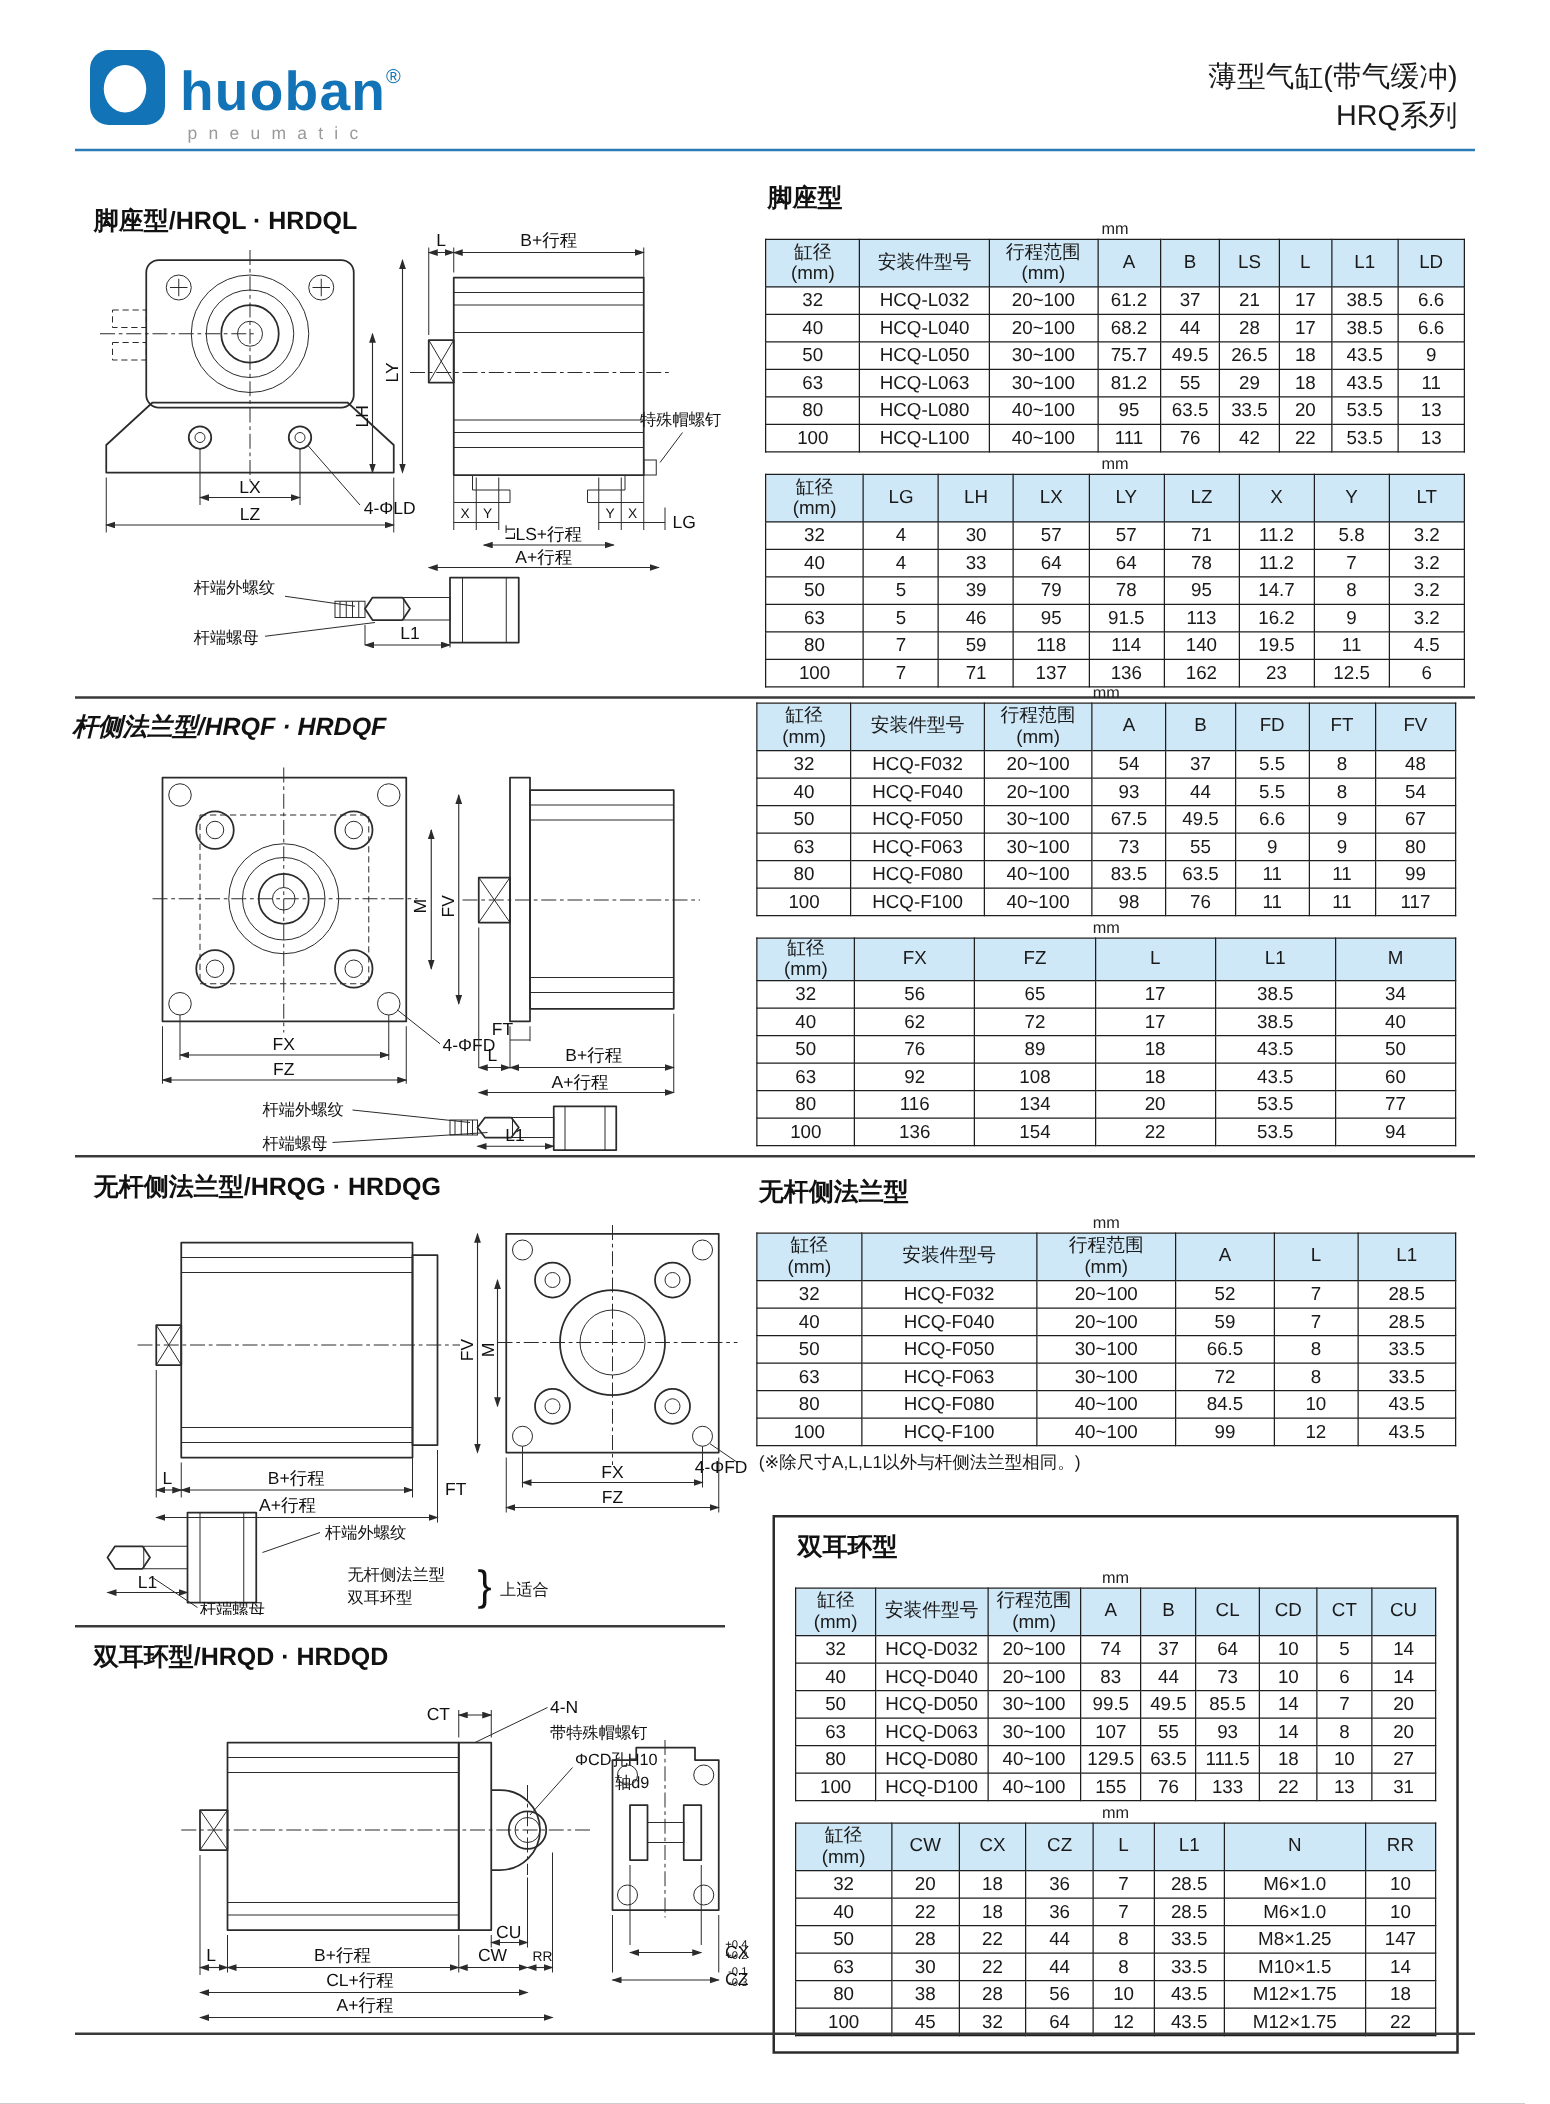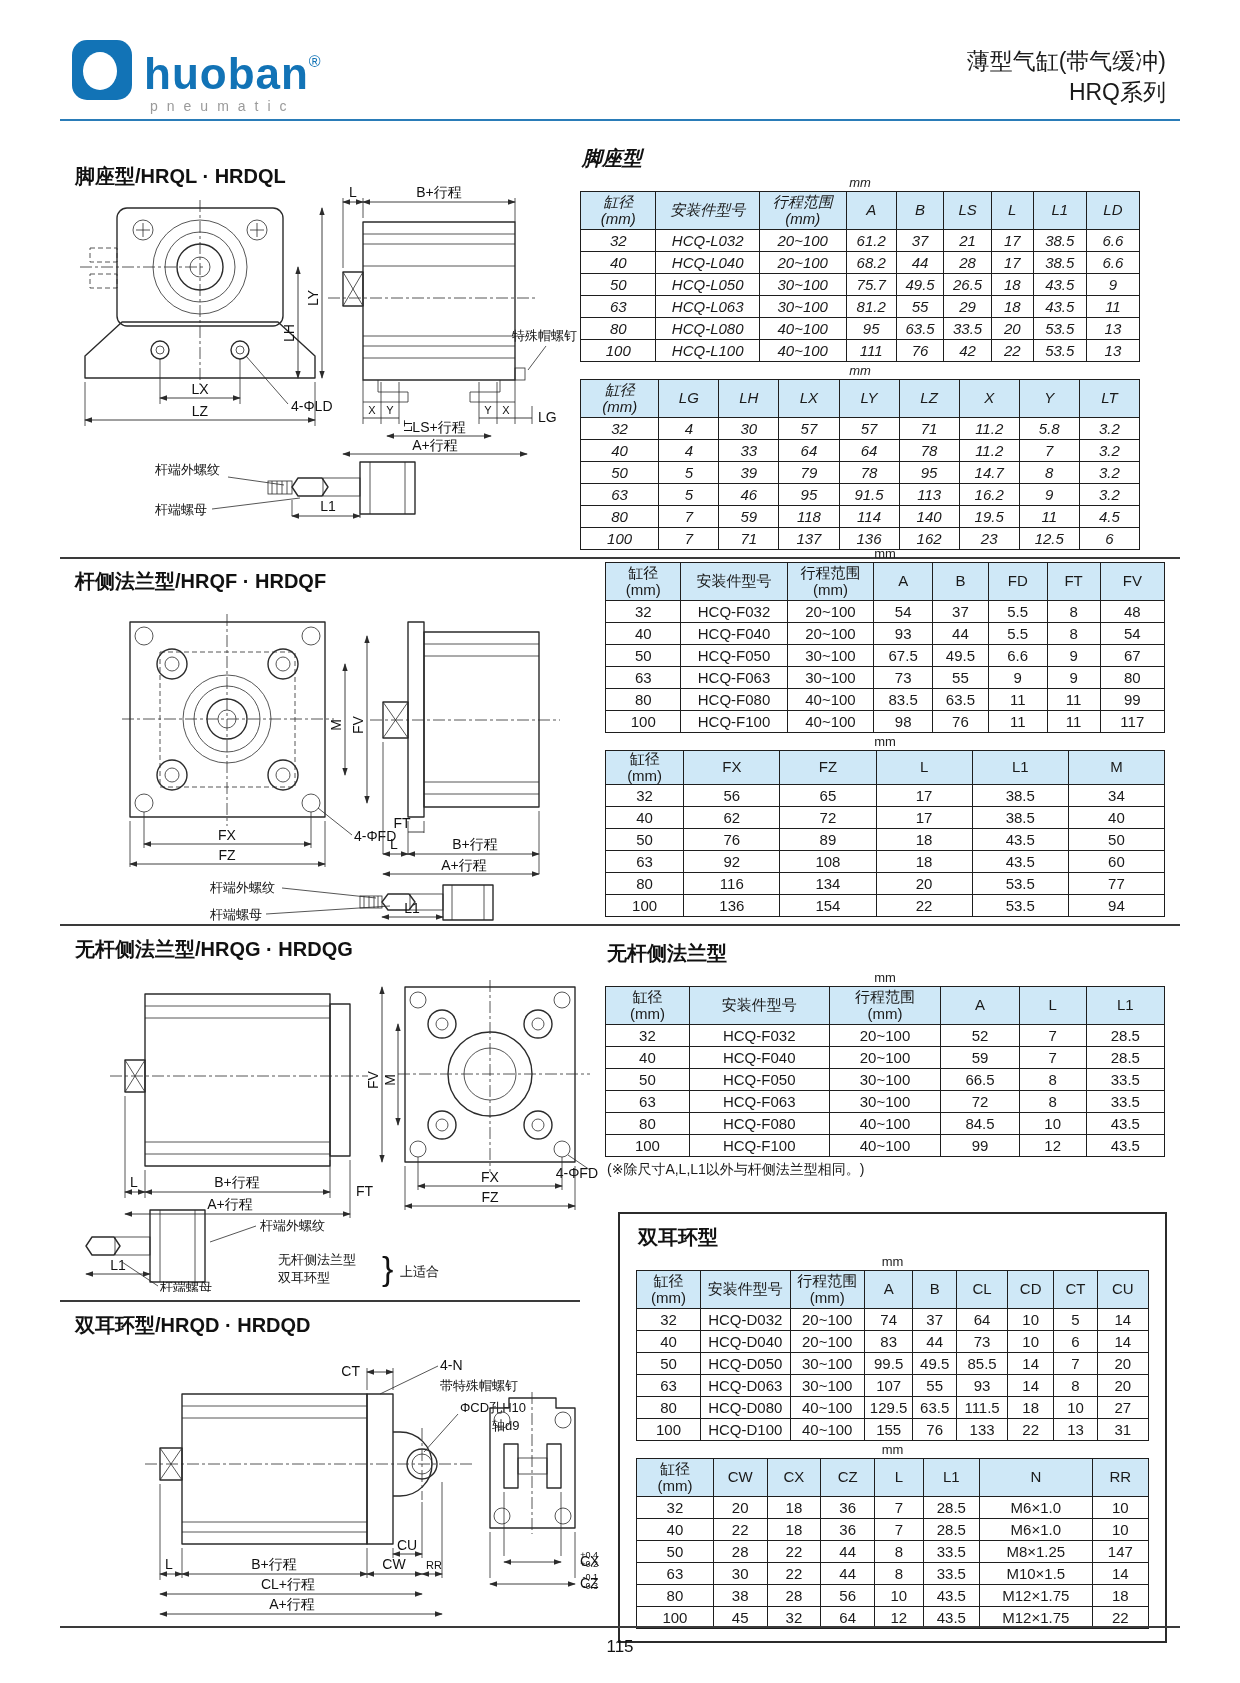--- a/index.html
+++ b/index.html
@@ -137,21 +137,21 @@
       <path class="tn" d="M212,311v13 M217,311v13 M222,311v13 M227,311v13"></path>
     <text x="95" y="304">杆端外螺纹</text>
     <path class="tn" d="M168,307 L224,315"></path>
     <text x="95" y="344">杆端螺母</text>
     <path class="tn" d="M152,339 L240,328"></path>
     <path class="tn" d="M232,330v16 M300,344v4"></path>
     <path class="dm" d="M232,346h68" marker-start="url(#ar1)" marker-end="url(#ar1)"></path>
     <text class="lab" x="268" y="341" text-anchor="middle">L1</text>
   </svg>
 
-  <div class="abs panel" style="left:580px;top:145px;font-style:italic;">
+  <div class="abs panel" style="left:612px;top:145px;">
     <div class="panel-title">脚座型</div>
     <div class="mm">mm</div>
     <table>
         <colgroup>
           <col style="width: 13.5%;">
           <col style="width: 18.5%;">
           <col style="width: 15.5%;">
           <col style="width: 9%;">
           <col style="width: 8.5%;">
           <col style="width: 8.5%;">
@@ -336,21 +336,21 @@
             <td>23</td>
             <td>12.5</td>
             <td>6</td>
           </tr>
         </tbody>
       </table>
   </div>
 
   <div class="abs divider" style="left:60px;top:557px;width:1120px;"></div>
 
-  <div class="abs sec-h" style="left:75px;top:568px;">杆侧法兰型/HRQF · HRDQF</div>
+  <div class="abs sec-h" style="left:58px;top:568px;font-style:italic;">杆侧法兰型/HRQF · HRDQF</div>
 
   <svg class="abs" style="left:60px;top:592px;" width="540" height="330" viewBox="0 0 540 330">
     <defs>
         <marker id="ar2" markerWidth="9" markerHeight="8" refX="8" refY="3" orient="auto-start-reverse">
           <path d="M0,0L9,3L0,6z" fill="#2b2b2b"></path>
         </marker>
       </defs>
 
     <rect class="ln" x="70" y="30" width="195" height="195"></rect>
     <rect class="tn da" x="100" y="60" width="135" height="135"></rect>
@@ -974,15 +974,14 @@
             <td>12</td>
             <td>43.5</td>
             <td>M12×1.75</td>
             <td>22</td>
           </tr>
         </tbody>
       </table>
   </div>
 
   <div class="abs footer-rule"></div>
-  <div class="abs page-num">115</div>
 
 </div>
 
 </body></html>

